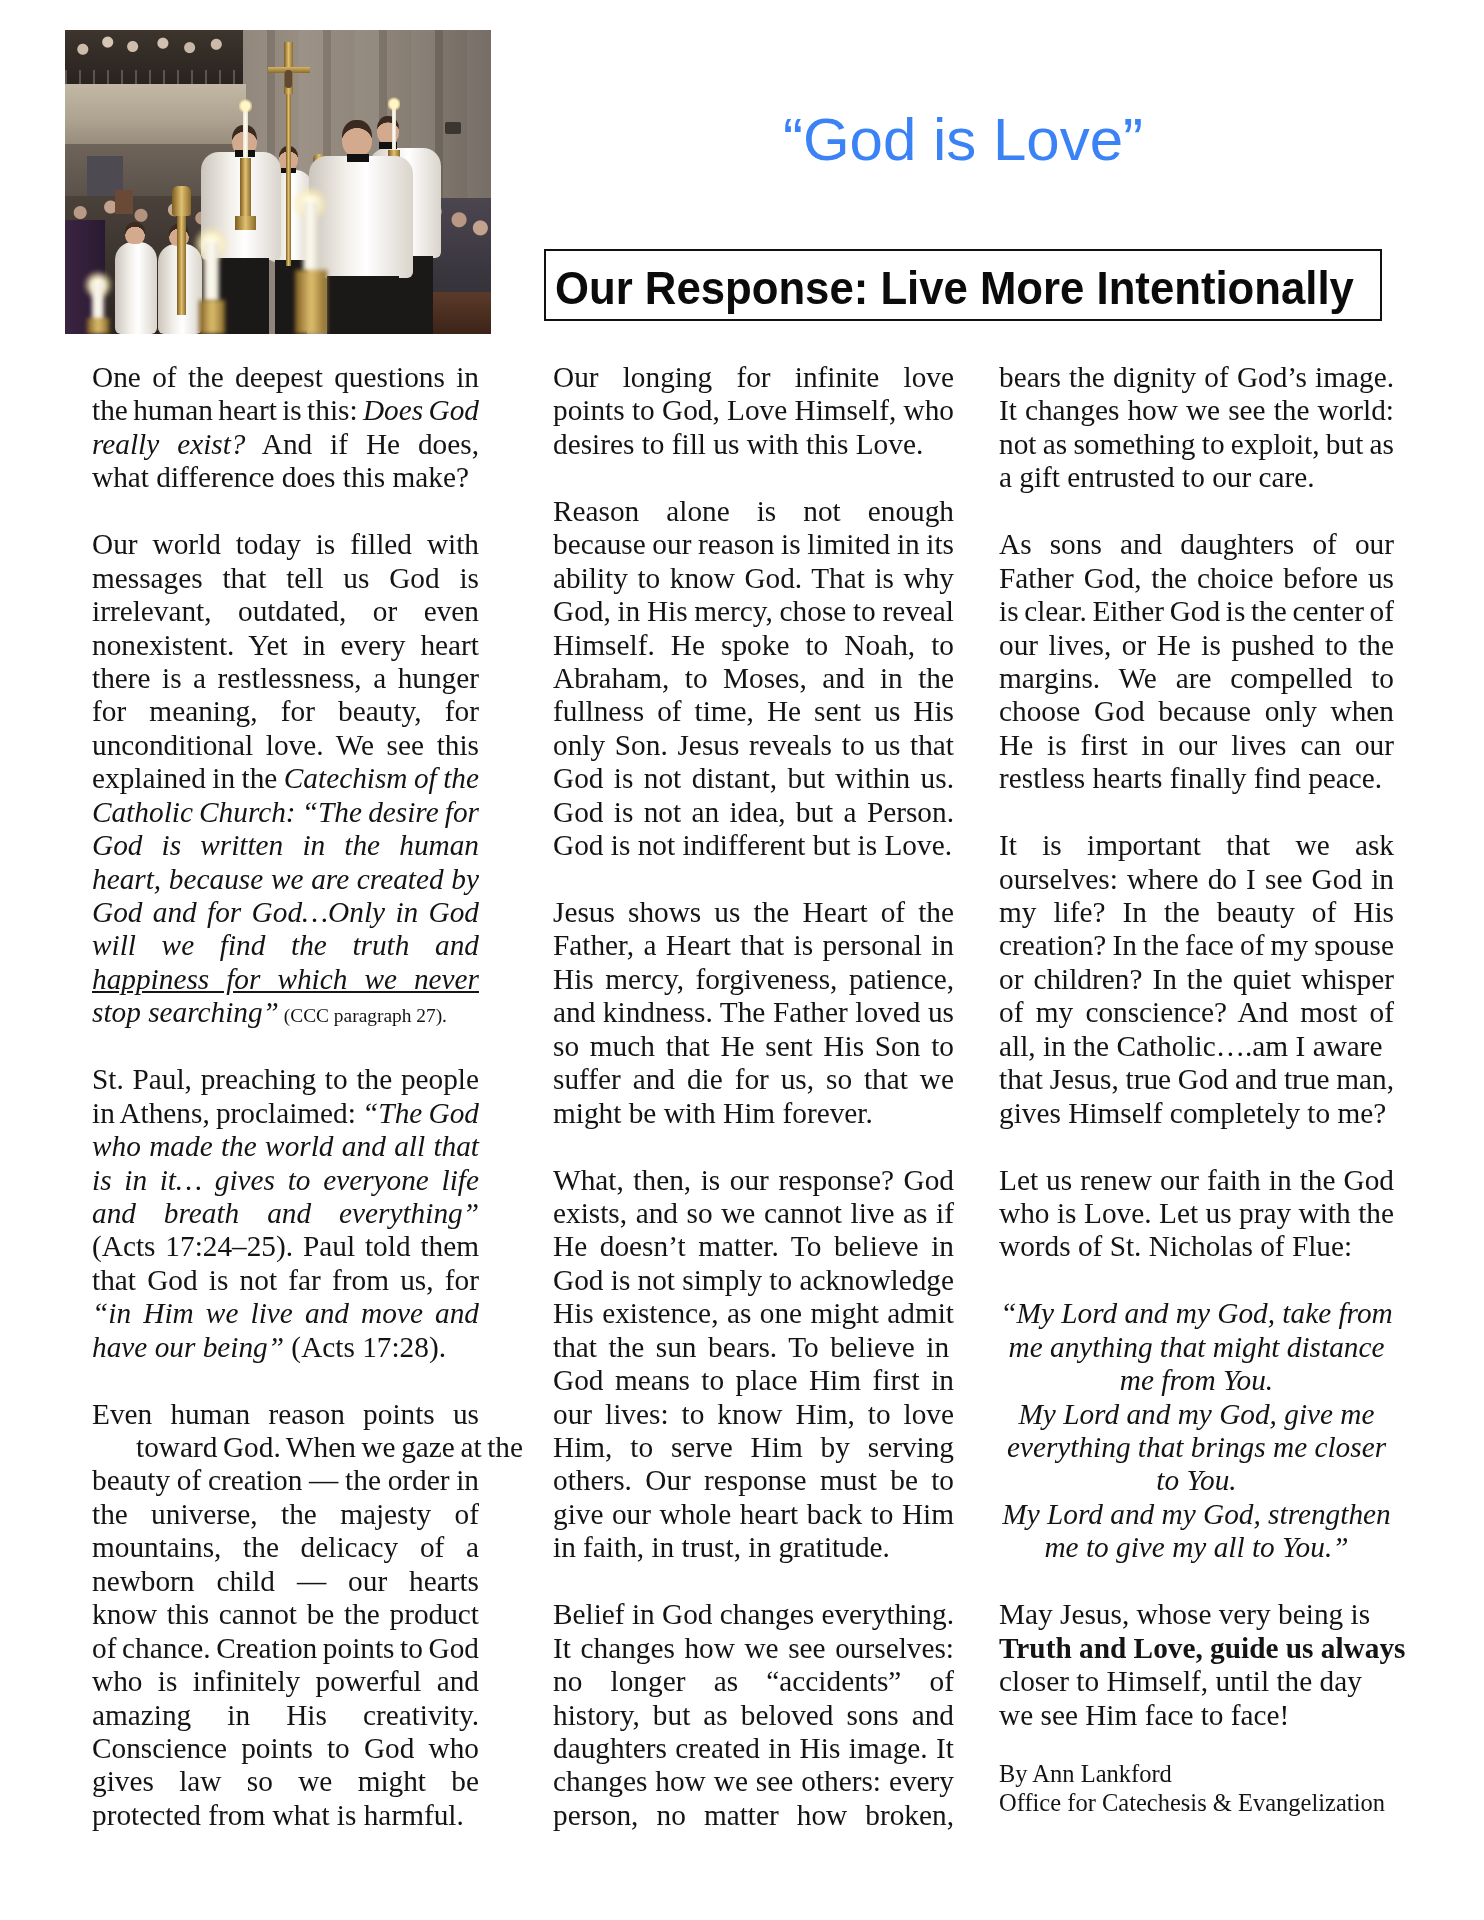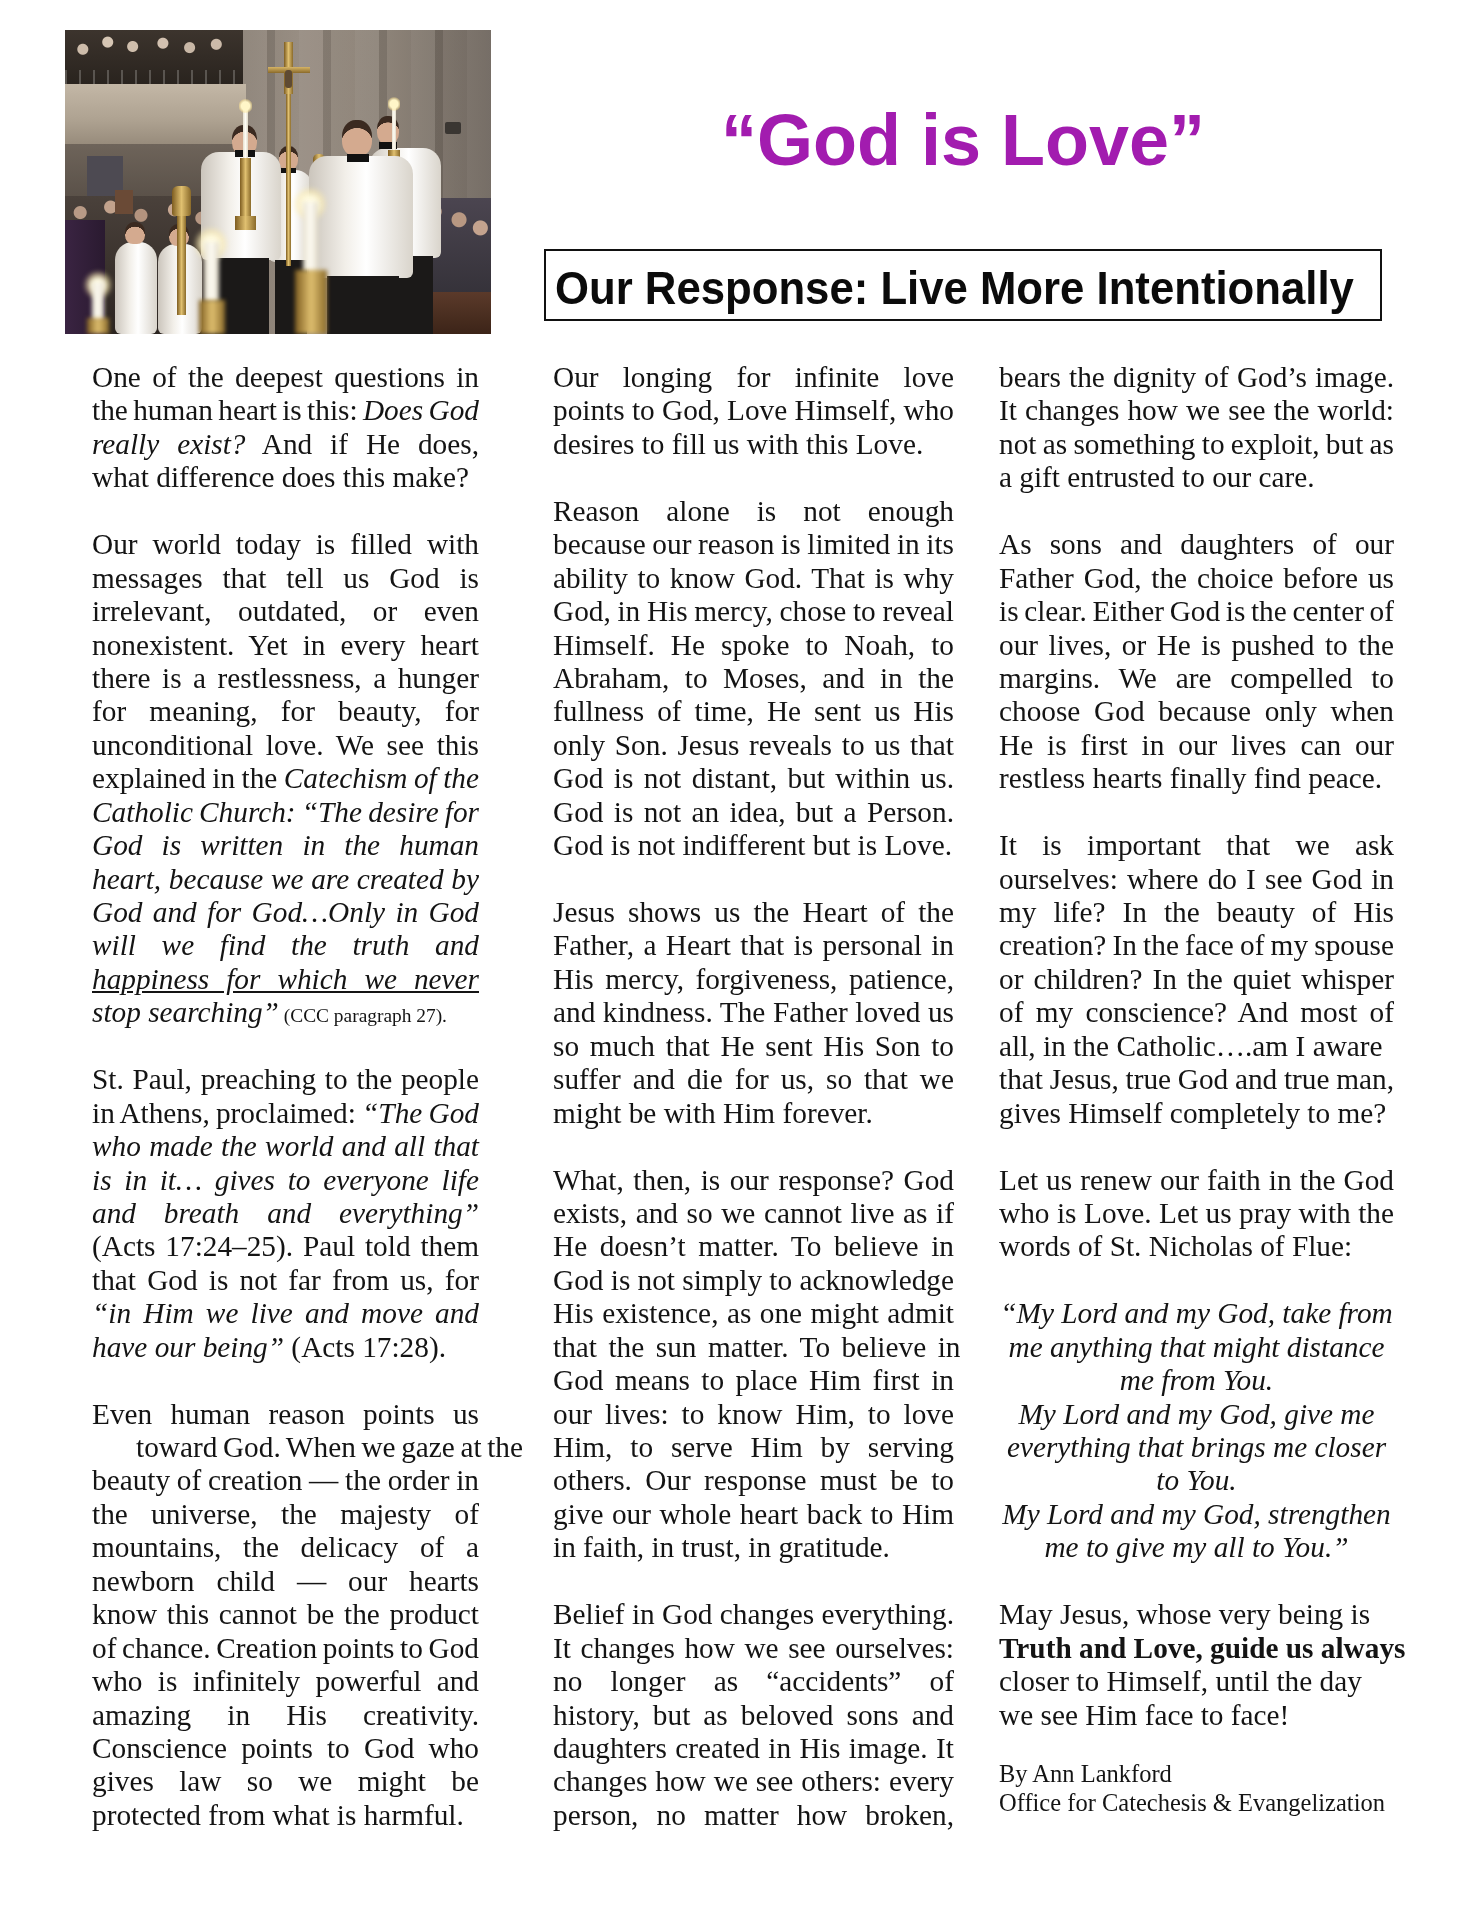--- a/index.html
+++ b/index.html
@@ -1,22 +1,22 @@
 <!DOCTYPE html>
 <html><head>
 <meta charset="utf-8">
 <style>
   html, body { margin:0; padding:0; background:#ffffff; }
   .page { position:relative; width:1484px; height:1920px; background:#ffffff; overflow:hidden;
           font-family:"Liberation Serif","DejaVu Serif",serif; color:#141414; }
 
   
   .title { position:absolute; left:544px; top:95px; width:838px; height:90px; line-height:90px;
-           font-family:"Liberation Sans","DejaVu Sans",sans-serif; font-size:72px; text-align:center;
-           color:#a21caf; white-space:nowrap;font-weight:bold; }
+           font-family:"Liberation Sans","DejaVu Sans",sans-serif; font-size:60px; text-align:center;
+           color:#3b82f6; white-space:nowrap; }
   .subtitle-box { position:absolute; left:544px; top:249px; width:838px; height:72px; box-sizing:border-box;
                   border:2.5px solid #111111; background:#ffffff; }
   .subtitle { position:absolute; left:8.5px; top:13.5px; white-space:nowrap;
               font-family:"Liberation Sans","DejaVu Sans",sans-serif; font-weight:bold; font-size:46px; line-height:46px;
               color:#0b0b0b; transform:scaleX(0.95); transform-origin:left top; }
 
   
   .col { position:absolute; top:361px; font-size:29.3px; line-height:33.45px; }
   .c1 { left:92px;  width:387px; }
   .c2 { left:547px; width:401px;margin-left:6px; }
@@ -283,21 +283,21 @@
       <div class="ln j" style="word-spacing: 3.45982px;">so much that He sent His Son to</div>
       <div class="ln j" style="word-spacing: 4.59375px;">suffer and die for us, so that we</div>
       <div class="ln" style="word-spacing: 0px;">might be with Him forever.</div>
     </div>
     <div class="para">
       <div class="ln j" style="word-spacing: 2.25625px;">What, then, is our response? God</div>
       <div class="ln j" style="word-spacing: 1.26116px;">exists, and so we cannot live as if</div>
       <div class="ln j" style="word-spacing: 5.32188px;">He doesn’t matter. To believe in</div>
       <div class="ln j" style="word-spacing: -0.034375px;">God is not simply to acknowledge</div>
       <div class="ln j" style="word-spacing: 1.1125px;">His existence, as one might admit</div>
-      <div class="ln j" style="word-spacing: 4.20312px;">that the sun matter. To believe in</div>
+      <div class="ln j" style="word-spacing: 4.20312px;">that the sun bears. To believe in</div>
       <div class="ln j" style="word-spacing: 4.18229px;">God means to place Him first in</div>
       <div class="ln j" style="word-spacing: 5.66667px;">our lives: to know Him, to love</div>
       <div class="ln j" style="word-spacing: 10.5469px;">Him, to serve Him by serving</div>
       <div class="ln j" style="word-spacing: 5.99062px;">others. Our response must be to</div>
       <div class="ln j" style="word-spacing: 1.20573px;">give our whole heart back to Him</div>
       <div class="ln" style="word-spacing: 0px;">in faith, in trust, in gratitude.</div>
     </div>
     <div class="para last">
       <div class="ln j" style="word-spacing: -0.0234375px;">Belief in God changes everything.</div>
       <div class="ln j" style="word-spacing: 2.2625px;">It changes how we see ourselves:</div>

